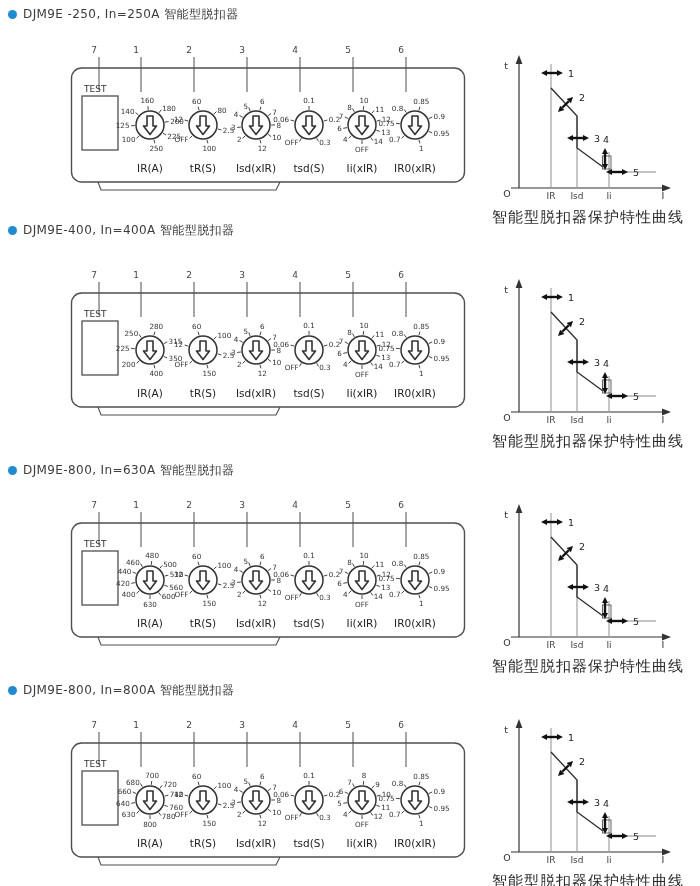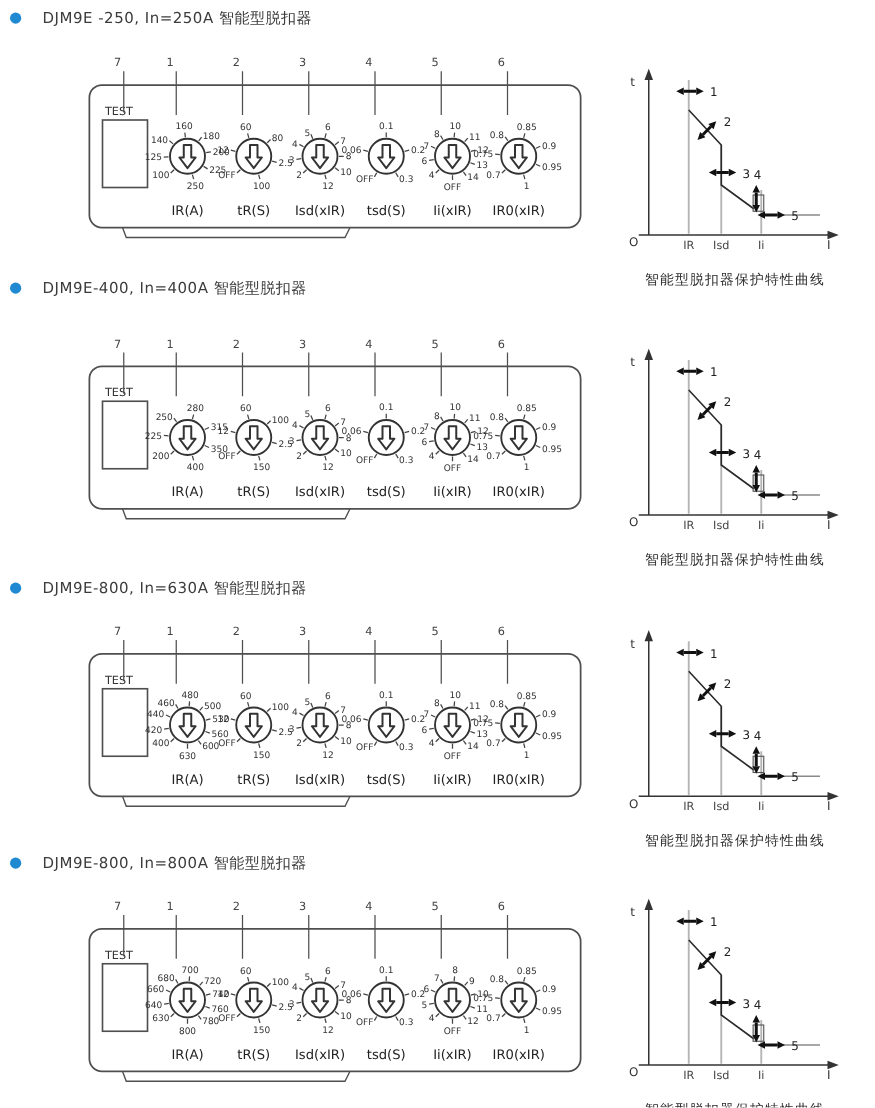--- a/index.html
+++ b/index.html
@@ -1,26 +1,26 @@
 <!DOCTYPE html>
 <html style="--accent: #1f8ad2;"><head>
 <meta charset="utf-8">
 <style>
   html,body{margin:0;padding:0;}
   body{
     width:700px;height:886px;position:relative;background:#ffffff;
     font-family:"DejaVu Sans","Liberation Sans",sans-serif;overflow:hidden;
   }
   .sec{position:absolute;left:0;width:700px;}
-  .sec-head{position:absolute;left:8px;top:0;display:flex;align-items:center;gap:17px;}
+  .sec-head{position:absolute;left:8px;top:0;display:flex;align-items:center;gap:6px;}
   .bullet{width:9px;height:9px;border-radius:50%;background:var(--accent,#1f8ad2);display:inline-block;flex:0 0 auto;}
   .title{font-size:12px;color:#3c3c3c;letter-spacing:0.4px;white-space:nowrap;}
   .panel-slot{position:absolute;left:70px;}
   .curve-slot{position:absolute;left:488px;width:200px;text-align:center;}
-  .curve-caption{font-size:11px;color:#2b2b2b;letter-spacing:1px;margin-top:12px;}
+  .curve-caption{font-size:15px;color:#2b2b2b;letter-spacing:1px;margin-top:4px;}
   svg text{font-family:"DejaVu Sans","Liberation Sans",sans-serif;}
 </style>
 </head>
 <body>
 
 <section class="sec" style="top:6px">
   <div class="sec-head">
     <span class="bullet"></span>
     <span class="title">DJM9E -250, In=250A  智能型脱扣器</span>
   </div>

